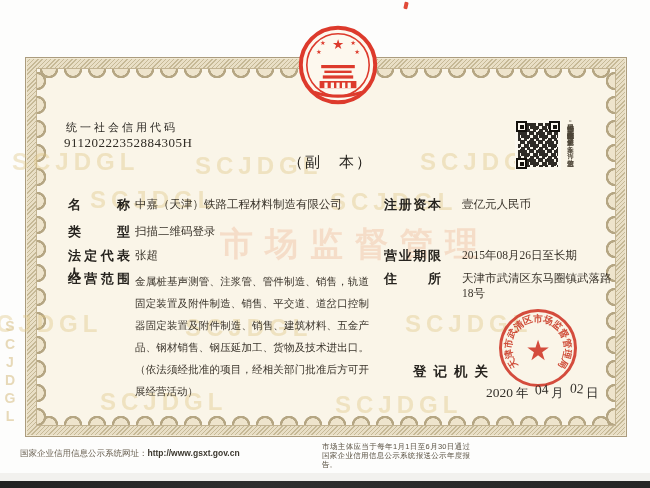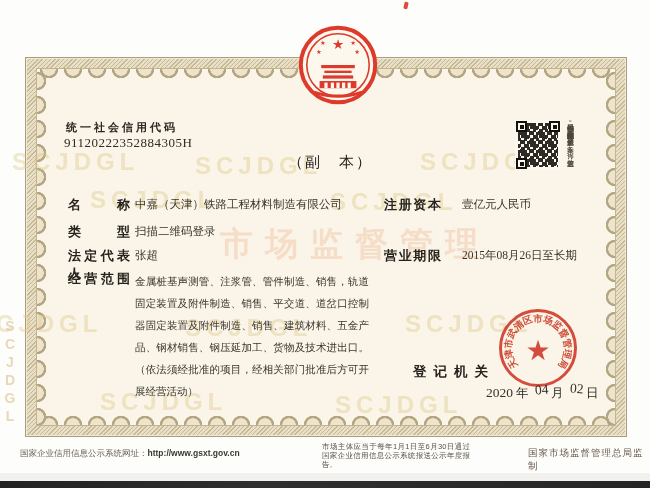--- a/index.html
+++ b/index.html
@@ -31,21 +31,21 @@
 
   
   .wm{position:absolute;z-index:2;font-weight:bold;font-size:24px;letter-spacing:5px;
       color:rgba(223,198,132,0.40);white-space:nowrap;}
   .wm-cn{position:absolute;z-index:2;font-size:33px;letter-spacing:12px;font-weight:bold;
       color:rgba(233,157,120,0.28);white-space:nowrap;}
   .wm-side{position:absolute;z-index:2;left:2px;top:318px;font-weight:bold;font-size:14px;
       color:rgba(214,188,128,0.55);writing-mode:vertical-rl;text-orientation:upright;letter-spacing:2px;}
 
   
-  .hdr-label{position:absolute;left:66px;top:120px;z-index:3;font-size:11px;font-weight:bold;
+  .hdr-label{position:absolute;left:66px;top:120px;z-index:3;font-size:11px;font-weight:normal;
       letter-spacing:3px;color:#2b2823;}
   .hdr-code{position:absolute;left:64px;top:135px;z-index:3;font-size:13px;
       font-family:"Liberation Serif",serif;color:#2f2b24;letter-spacing:0.5px;}
   .title{position:absolute;left:206px;top:102px;z-index:3;font-size:40px;font-weight:bold;
       letter-spacing:23px;color:#171512;white-space:nowrap;
       text-shadow:0.7px 0 0 #171512,-0.3px 0 0 #171512;}
   .subtitle{position:absolute;left:288px;top:153px;z-index:3;font-size:15px;color:#26231e;
       letter-spacing:2px;white-space:nowrap;}
 
   
@@ -177,20 +177,24 @@
   </div>
 
   <div class="row" style="left:384px;top:196px">
     <div class="f-label f-label-r">注册资本</div>
     <div class="f-value">壹亿元人民币</div>
   </div>
   <div class="row" style="left:384px;top:247px">
     <div class="f-label f-label-r">营业期限</div>
     <div class="f-value">2015年08月26日至长期</div>
   </div>
+  <div class="row" style="left:384px;top:270px">
+    <div class="f-label f-label-r">住所</div>
+    <div class="f-value" style="width:160px">天津市武清区东马圈镇武落路18号</div>
+  </div>
 
   <div class="reg-label">登记机关</div>
   <div class="seal">
     <div class="seal-ring"></div>
     <div class="seal-star">★</div>
     <div>
         <span class="seal-ch" style="transform: translate(-50%, -50%) rotate(-122deg) translateY(-29px);">天</span>
         <span class="seal-ch" style="transform: translate(-50%, -50%) rotate(-101.667deg) translateY(-29px);">津</span>
         <span class="seal-ch" style="transform: translate(-50%, -50%) rotate(-81.3333deg) translateY(-29px);">市</span>
         <span class="seal-ch" style="transform: translate(-50%, -50%) rotate(-61deg) translateY(-29px);">武</span>
@@ -211,18 +215,17 @@
     <span class="num d-month">04</span>
     <span class="u">月</span>
     <span class="num d-day">02</span>
     <span class="u">日</span>
   </div>
 
   <div class="foot-left">
     <span>国家企业信用信息公示系统网址：</span><b>http://www.gsxt.gov.cn</b>
   </div>
   <div class="foot-mid">市场主体应当于每年1月1日至6月30日通过国家企业信用信息公示系统报送公示年度报告。</div>
-  <div class="foot-right">国家市场监督管理总局监制</div>
 
   <div class="speck"></div>
   <div class="band-light"></div>
   <div class="band-dark"></div>
 </div>
 
 </body></html>

